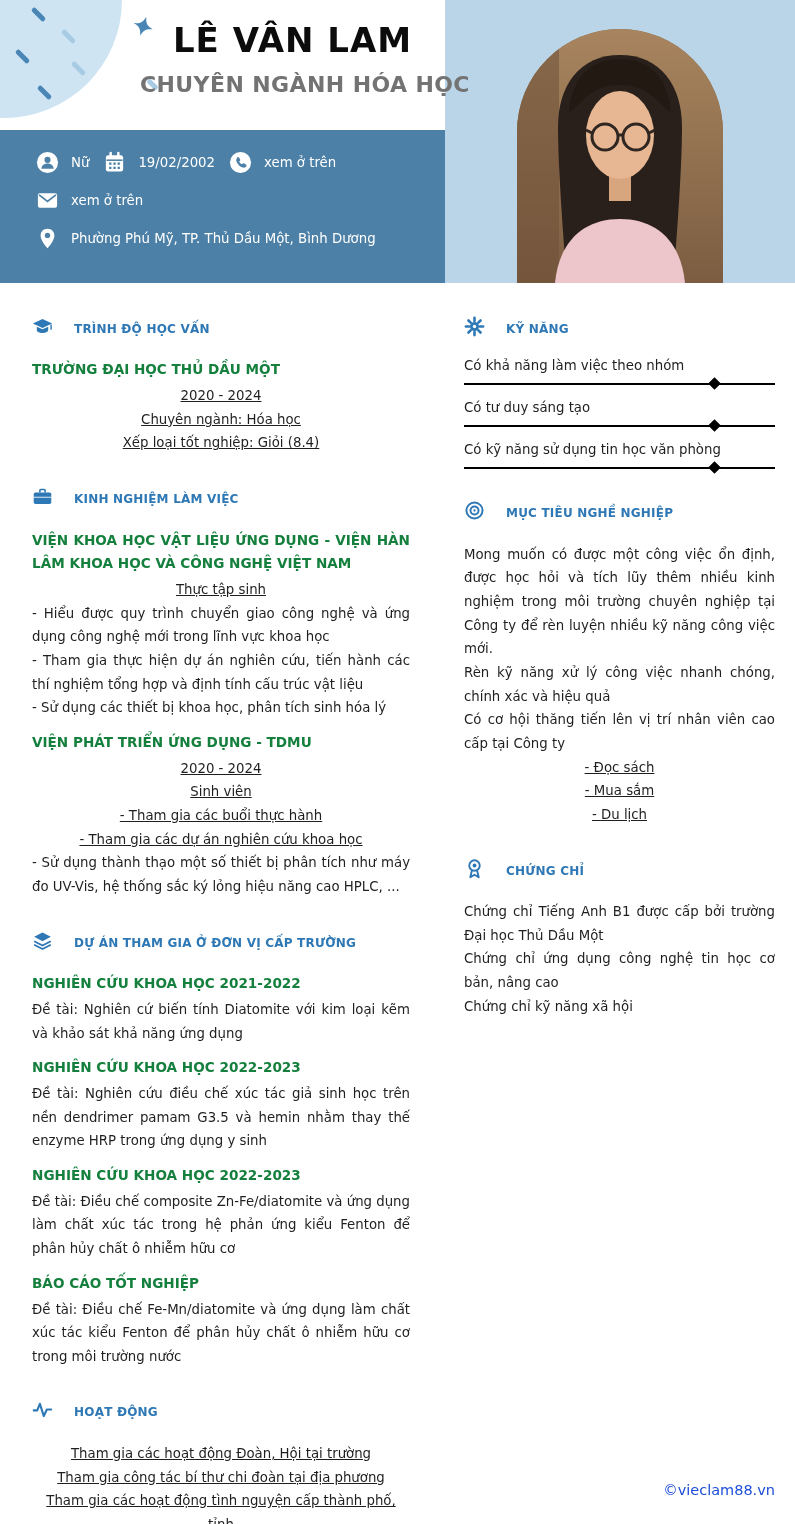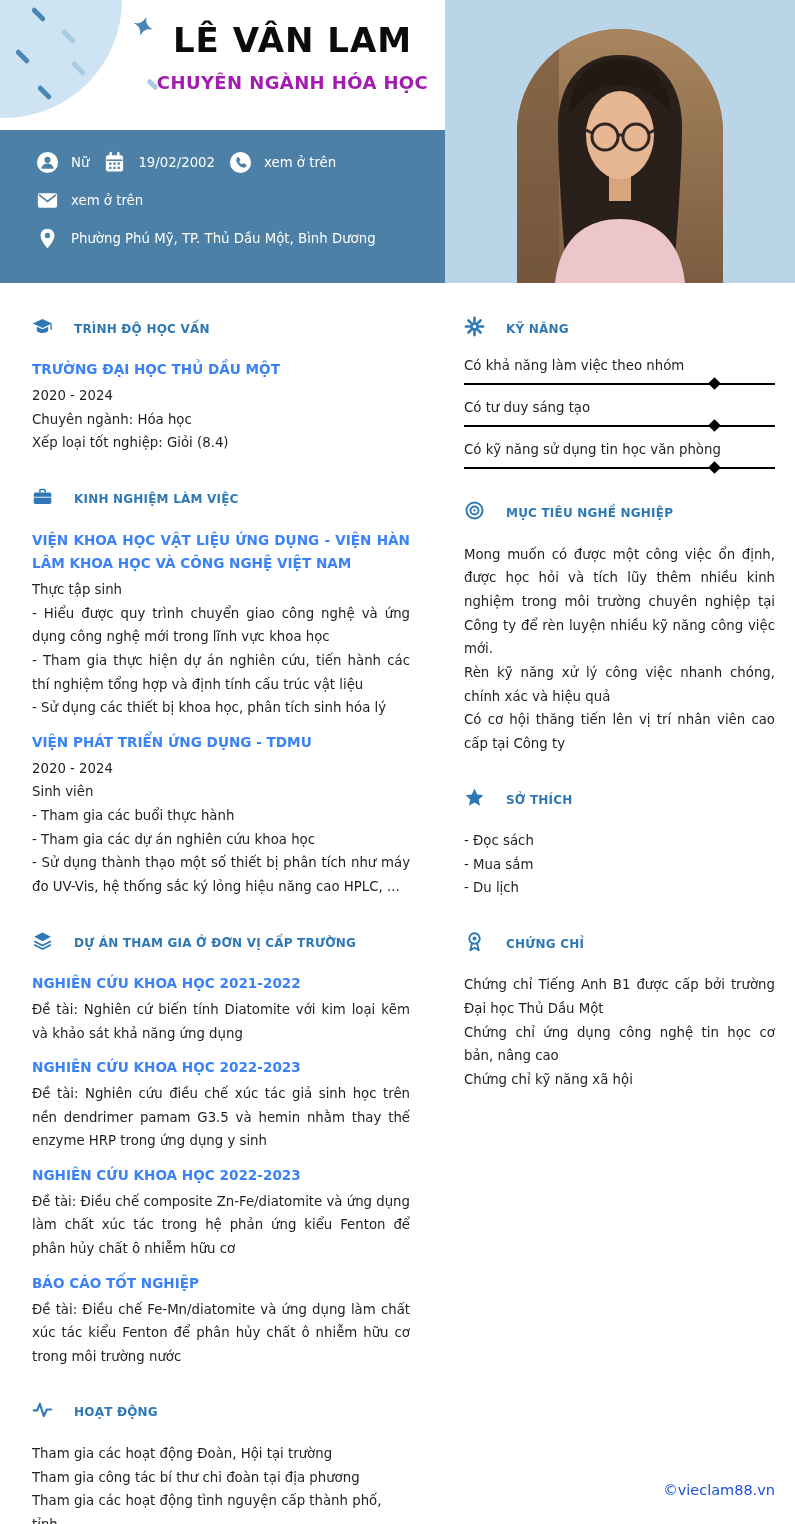--- a/index.html
+++ b/index.html
@@ -55,22 +55,22 @@
     width: 305px; text-align: center;
   }
   .name {
     margin: 0 0 12px;
     font-size: 34px; font-weight: bold;
     letter-spacing: 1px; color: #0c0c0c;
     white-space: nowrap;
   }
   .subtitle {
     margin: 0;
-    font-size: 18px; font-weight: bold;
-    color: #a21caf; letter-spacing: 0.4px;
+    font-size: 22px; font-weight: bold;
+    color: #737373; letter-spacing: 0.4px;
     white-space: nowrap;
   }
 
   .band {
     position: absolute; left:0; top:130px;
     width: 445px; height: 153px;
     background: #4d80a6;
     color: #ffffff;
     padding: 21px 0 0 36px;
     font-size: 13.3px;
@@ -96,30 +96,30 @@
   .sec.first { margin-top: 0; }
   .sec-icon { width:21px; height:21px; flex:0 0 auto; margin-top:3px; }
   .sec-icon svg { width:100%; height:100%; }
   .sec h3 {
     margin:8px;
     font-size:12px; font-weight:bold;
     color:#2e78b5; line-height:1.45; letter-spacing:0.2px;
   }
 
   .bold-head {
-    font-weight:bold; font-size:13.6px; color:#3b82f6;
+    font-weight:bold; font-size:13.6px; color:#15803d;
     line-height:1.75; text-align:justify;
     margin: 11px 0 2px;
   }
   .txt {
     font-size:13.3px; color:#1f1f1f;
     line-height:1.78; margin:0;
     text-align: justify;
   }
-  .txt.plain { text-align:left; }
+  .txt.plain { text-align:center;text-decoration:underline; }
 
   
   .skill-text { font-size:13.3px; margin:15px 0 10px; }
   .skill-text.first { margin-top: 2px; }
   .skill-bar { position:relative; height:2px; background:#000; }
   .skill-diamond {
     position:absolute; left:79%; top:-4px;
     width:9px; height:9px; background:#000;
     transform: rotate(45deg);
   }
@@ -365,28 +365,20 @@
               <circle cx="12" cy="12" r="4.6" stroke="#2e78b5" stroke-width="2.2"></circle>
               <circle cx="12" cy="12" r="1.3" fill="#2e78b5"></circle>
             </svg>
         </span>
         <h3>MỤC TIÊU NGHỀ NGHIỆP</h3>
       </div>
       <p class="txt">Mong muốn có được một công việc ổn định, được học hỏi và tích lũy thêm nhiều kinh nghiệm trong môi trường chuyên nghiệp tại Công ty để rèn luyện nhiều kỹ năng công việc mới.</p>
       <p class="txt">Rèn kỹ năng xử lý công việc nhanh chóng, chính xác và hiệu quả</p>
       <p class="txt">Có cơ hội thăng tiến lên vị trí nhân viên cao cấp tại Công ty</p>
 
-      <div class="sec">
-        <span class="sec-icon">
-          <svg viewBox="0 0 24 24">
-              <path d="M12 1.8l3.1 6.7 7.1.9-5.3 4.9 1.4 7.1L12 17.8l-6.3 3.6 1.4-7.1L1.8 9.4l7.1-.9z" fill="#2e78b5"></path>
-            </svg>
-        </span>
-        <h3>SỞ THÍCH</h3>
-      </div>
       <p class="txt plain">- Đọc sách</p>
       <p class="txt plain">- Mua sắm</p>
       <p class="txt plain">- Du lịch</p>
 
       <div class="sec">
         <span class="sec-icon">
           <svg viewBox="0 0 24 24">
               <circle cx="12" cy="8.6" r="6" fill="none" stroke="#2e78b5" stroke-width="2.2"></circle>
               <circle cx="12" cy="8.6" r="2.2" fill="#2e78b5"></circle>
               <path d="M9.2 13.6 7.2 22l4.8-2.9L16.8 22l-2-8.4" fill="none" stroke="#2e78b5" stroke-width="2.2" stroke-linejoin="round"></path>

